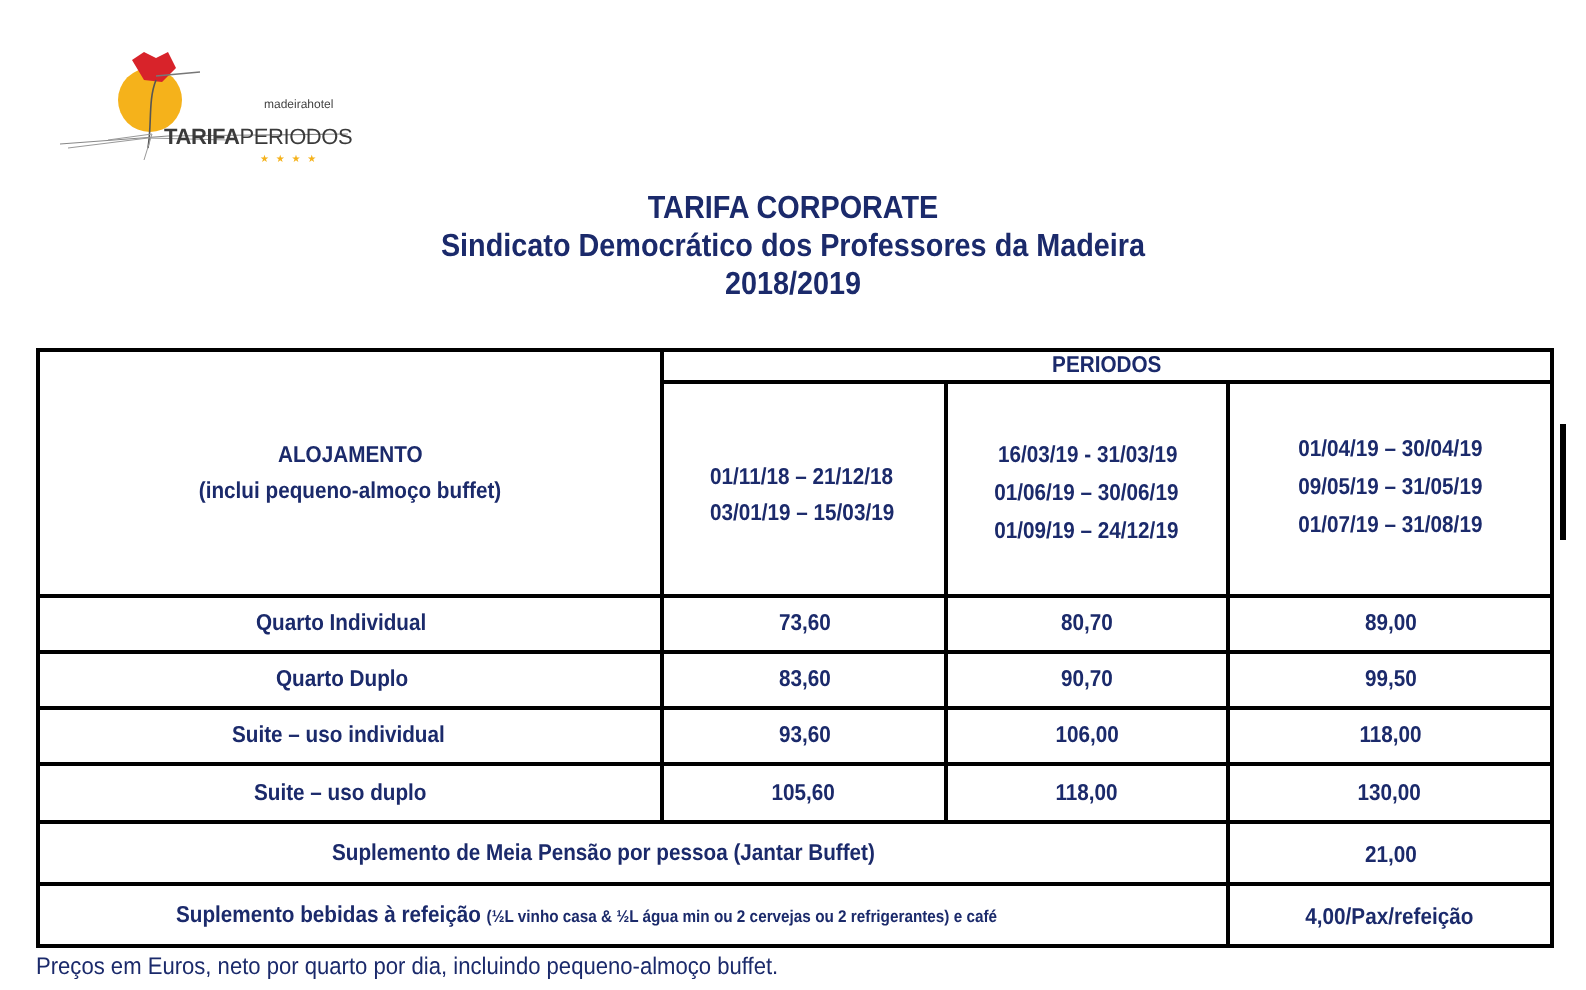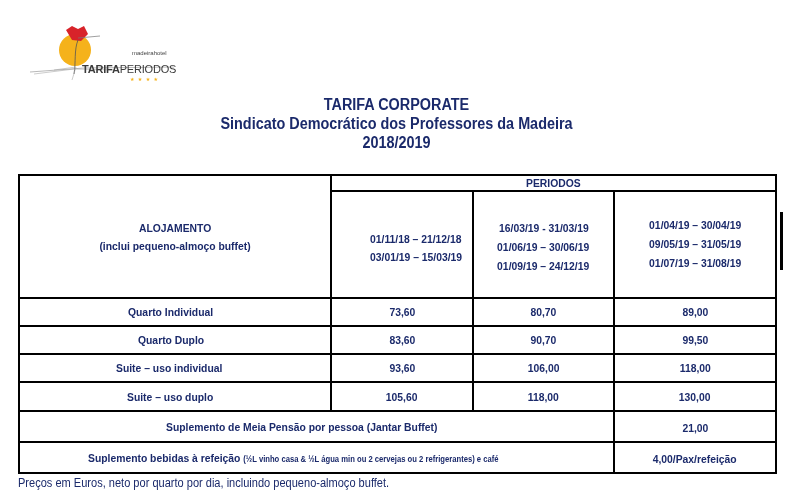--- a/index.html
+++ b/index.html
@@ -13,21 +13,21 @@
   .titles div { white-space: nowrap; }
   table.rates { position: absolute; left: 18px; top: 174px; border-collapse: collapse;
                 width: 757px; table-layout: fixed; }
   table.rates td { border: 2px solid #000; padding: 0; font-weight: bold; color: #1b2a6b;
                    font-size: 11.5px; vertical-align: middle; text-align: center; }
   .cond { display: inline-block; transform: scaleX(0.9); transform-origin: center; white-space: nowrap; }
   .cond-left { display: inline-block; transform: scaleX(0.9); transform-origin: left center; white-space: nowrap; }
   td.alo { text-align: center; font-size: 12.5px; line-height: 18px; }
   td.per-head { text-align: center; height: 14px; font-size: 11.5px; line-height: 13px; }
   td.dates { text-align: center; height: 99px; line-height: 18px; font-size: 11.5px; }
-  td.dates.first { text-align: right; padding-left: 8px; }
+  td.dates.first { text-align: center; padding-left: 8px; }
   td.label { text-align: left; padding-left: 8px; font-size: 11.5px; margin-left: 24px; }
   td.val { text-align: center; vertical-align: top; padding-top: 3px; font-size: 11.5px; }
   tr.data td { height: 26px; }
   tr.supp td { height: 27px; }
   .small { font-size: 8.5px; }
   .note { position: absolute; left: 18px; top: 476px; font-size: 12px; color: #1b2a6b;
           white-space: nowrap; transform: scaleX(0.92); transform-origin: left center; }
   .cursor-bar { position: absolute; left: 780px; top: 212px; width: 3px; height: 58px; background: #000; }
 </style>
 </head>

